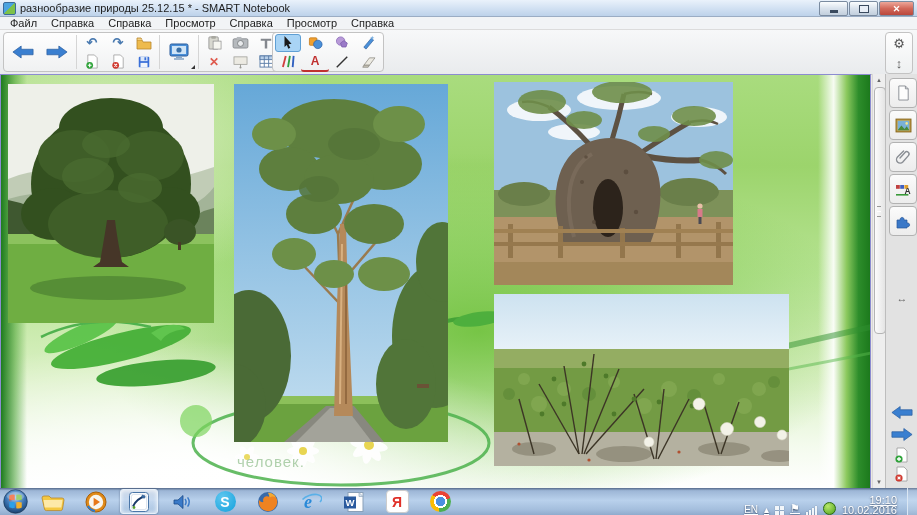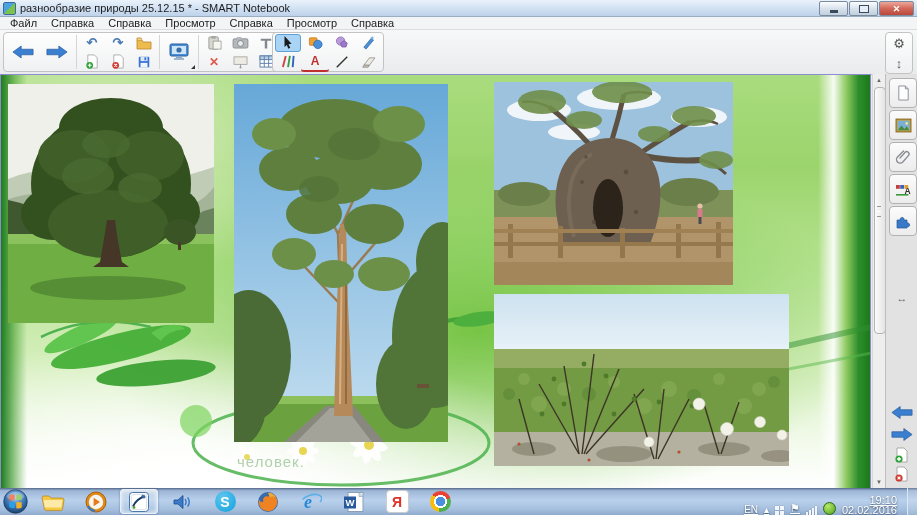--- a/index.html
+++ b/index.html
@@ -733,19 +733,19 @@
       <span style="font-size:11px;">⚑</span>
       <span class="sigbars">
           <span style="height:3px"></span>
           <span style="height:5px"></span>
           <span style="height:7px"></span>
           <span style="height:9px"></span>
         </span>
       <span class="greenorb"></span>
       <span class="clock">
         <div>19:10</div>
-        <div>02.02.2016</div>
+        <div>10.02.2016</div>
       </span>
       <span class="showdesk"></span>
     </span>
   </div>
 
 </div>
 
 </body></html>

